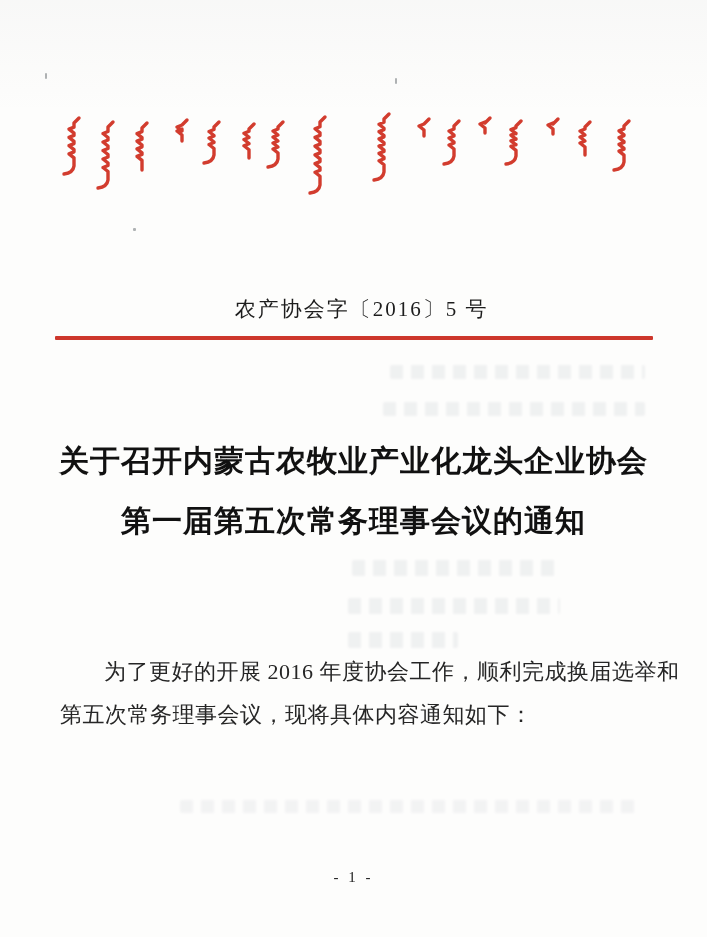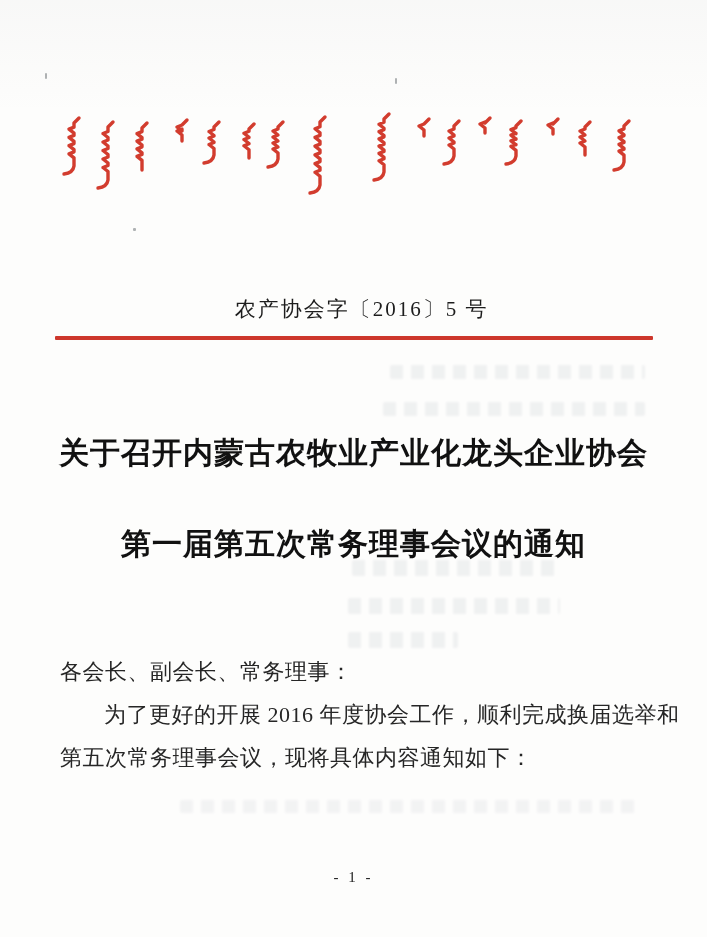--- a/index.html
+++ b/index.html
@@ -35,23 +35,23 @@
     text-align:center;
     font-size:21px;letter-spacing:2px;color:#1d1d1d;
   }
   
   .red-rule{
     position:absolute;top:336px;left:55px;width:598px;height:4px;
     background:var(--rule-red,#cd372c);border-radius:1px;
   }
   
   .heading{position:absolute;left:0;width:707px;text-align:center;
-    font-weight:bold;color:#111;font-size:30px;letter-spacing:1px;white-space:nowrap;}
+    font-weight:bold;color:#111;font-size:30px;letter-spacing:1px;white-space:nowrap;margin-top:8px;}
   .heading.l1{top:433px;}
-  .heading.l2{top:524px;}
+  .heading.l2{top:493px;}
   
   .body-block{
     position:absolute;top:650px;left:60px;width:590px;
     font-size:22px;line-height:43px;color:var(--body-text,#262626);
     letter-spacing:0.5px;
   }
   .body-line{white-space:nowrap;}
   .body-line.indent{text-indent:2em;}
   
   .page-number{
@@ -102,20 +102,19 @@
   <div class="artifact" style="left:348px;top:632px;width:110px;height:16px;"></div>
   <div class="artifact" style="left:180px;top:800px;width:460px;height:13px;opacity:0.10;"></div>
   <div class="speck" style="left:45px;top:73px;width:2px;height:6px;"></div>
   <div class="speck" style="left:395px;top:78px;width:2px;height:6px;"></div>
   <div class="speck" style="left:133px;top:228px;width:3px;height:3px;"></div>
 
   <div class="heading l1">关于召开内蒙古农牧业产业化龙头企业协会</div>
   <div class="heading l2">第一届第五次常务理事会议的通知</div>
 
   <div class="body-block">
-    <div class="body-line">各会长、副会长、常务理事：</div>
     <div class="body-line indent">为了更好的开展 2016 年度协会工作，顺利完成换届选举和</div>
     <div class="body-line">第五次常务理事会议，现将具体内容通知如下：</div>
   </div>
 
   <div class="page-number">- 1 -</div>
 
 </div>
 
 </body></html>

